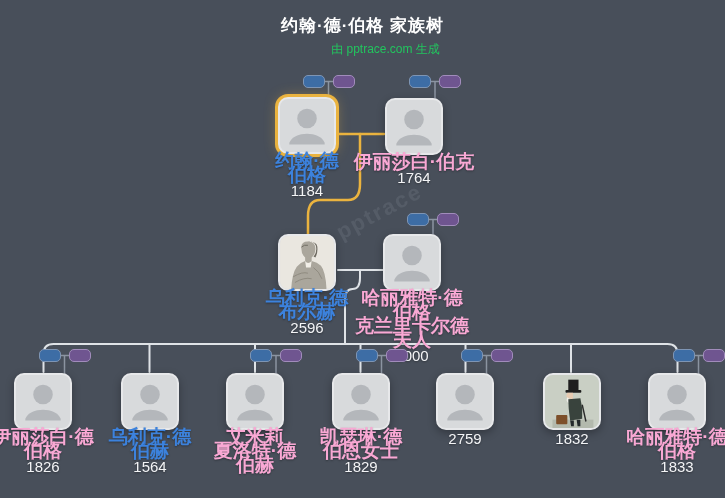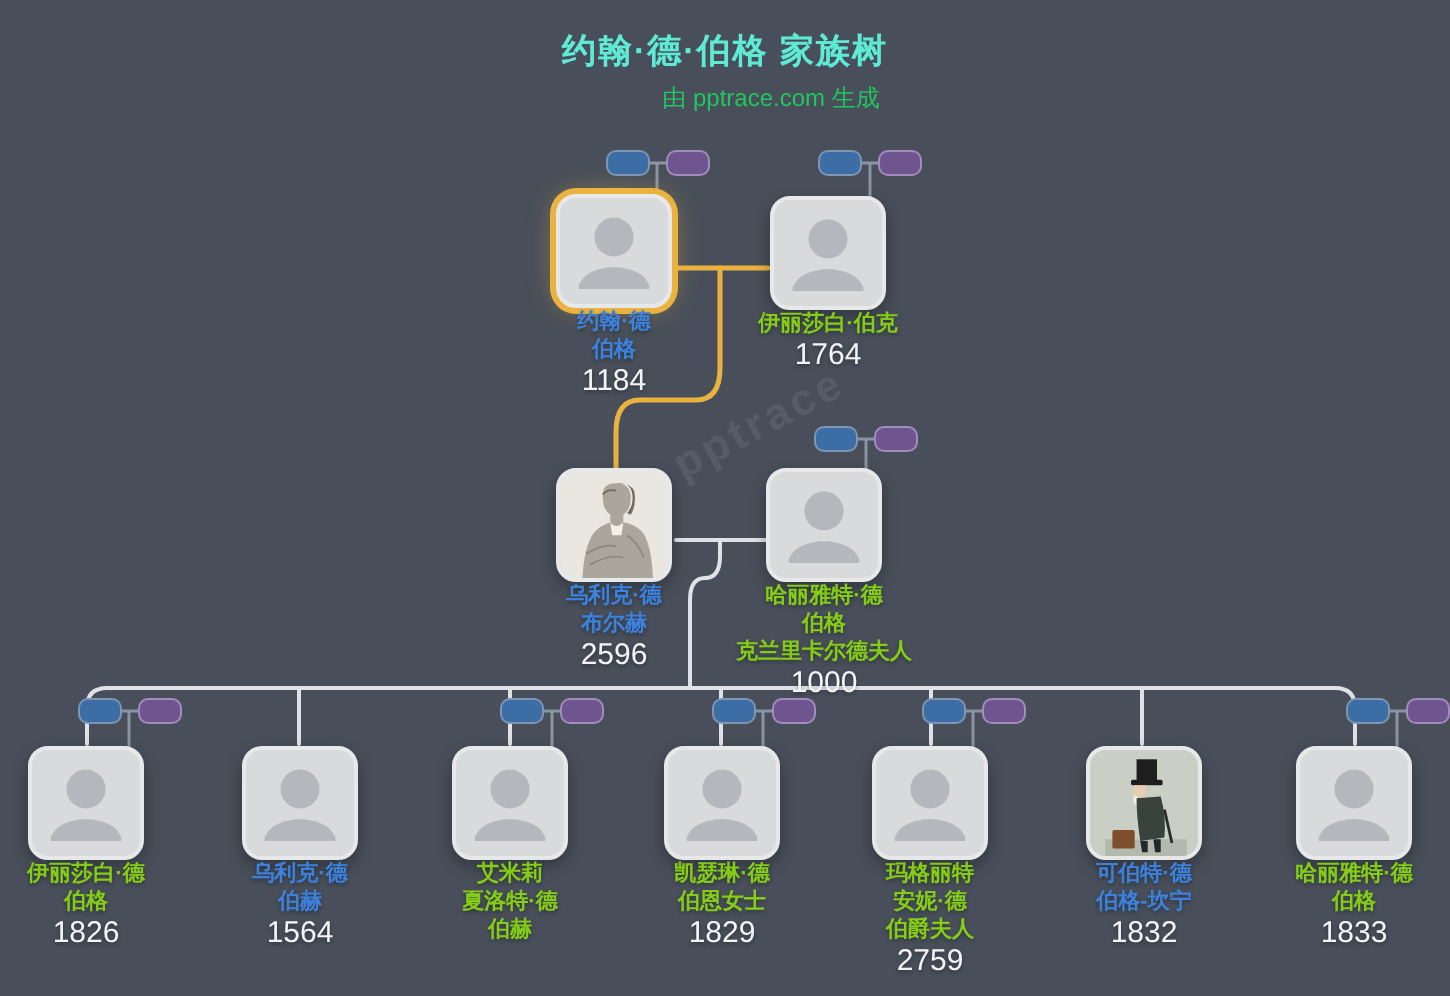--- a/index.html
+++ b/index.html
@@ -3,21 +3,21 @@
 <meta charset="utf-8">
 <style>
   html,body { margin:0; padding:0; background:#30353d; }
   #stage {
     position:relative; width:725px; height:498px;
     background:#484f5a; overflow:hidden;
     font-family:"Liberation Sans","DejaVu Sans",sans-serif;
   }
   .title {
     position:absolute; top:14px; left:0; width:725px; text-align:center;
-    color:#5eead4; font-size:17px; font-weight:bold; letter-spacing:1px; z-index:2;
+    color:#ffffff; font-size:17px; font-weight:bold; letter-spacing:1px; z-index:2;
   }
   .subtitle {
     position:absolute; top:41px; left:0; width:725px; text-align:center;
     color:#22c55e; font-size:12px; z-index:2;padding-left:23px;
   }
   .watermark {
     position:absolute; left:330px; top:188px; width:140px;
     color:rgba(225,230,240,0.09); font-size:22px; font-weight:bold;
     transform:rotate(-28deg); z-index:0; letter-spacing:2px;
   }
@@ -29,25 +29,25 @@
     box-shadow:0 3px 8px rgba(0,0,0,0.30);
   }
   .person.highlight .pbox {
     box-shadow:0 0 0 3px #eab33f, 0 0 14px rgba(234,179,63,0.45);
   }
   .plabel {
     position:absolute; top:57px; left:50%; transform:translateX(-50%);
     width:132px; text-align:center; z-index:3;
   }
   .pname {
-    font-weight:bold; font-size:11px; line-height:14px; white-space:pre-line;
+    font-weight:bold; font-size:19px; line-height:14px; white-space:pre-line;
     text-shadow:0 1px 2px rgba(0,0,0,0.35);
   }
   .male   { color:#3c82dd; }
-  .female { color:#84cc16; }
+  .female { color:#f9a8d4; }
   .pyear  { font-size:15px; line-height:17px; color:#f3f4f6; font-weight:500;
             text-shadow:0 1px 2px rgba(0,0,0,0.35); }
   .tag {
     position:absolute; width:22px; height:13px; border-radius:5px;
     box-sizing:border-box; z-index:3; cursor:pointer;
   }
   .tag.blue   { background:#3d6da5; border:1.5px solid #7e95b4; }
   .tag.purple { background:#6f5590; border:1.5px solid #a18cbb; }
 </style>
 </head>
@@ -206,45 +206,40 @@
   </div>
 
   <div class="person" style="left:436px;top:373px">
     <div class="pbox">
       <svg width="54" height="53" viewBox="0 0 58 57">
         <circle cx="29" cy="21" r="10.5" fill="#b4b7bb"></circle>
         <path d="M10 47 C15 34 43 34 48 47 L48 49 L10 49 Z" fill="#b4b7bb"></path>
       </svg>
     </div>
     <div class="plabel">
-      <div class="pname female">玛格丽特
-安妮·德
-伯爵夫人</div>
       <div class="pyear">2759</div>
     </div>
   </div>
 
   <div class="person" style="left:543px;top:373px">
     <div class="pbox">
       <svg width="54" height="53" viewBox="0 0 58 57">
         <rect x="0" y="0" width="58" height="57" fill="#c9cfc4"></rect>
         <rect x="8" y="48" width="44" height="9" fill="#b3b9ad"></rect>
         <rect x="25" y="5" width="11" height="12" fill="#1e1e1e"></rect>
         <rect x="22" y="16" width="17" height="3" rx="1" fill="#1e1e1e"></rect>
         <path d="M24 19 Q22 22 24 25 L30 26 L30 19 Z" fill="#e7cbb2"></path>
         <path d="M24 24 Q22 28 25 30 L29 28 Z" fill="#f0efe9"></path>
         <path d="M25 26 L38 25 Q41 36 40 47 L27 49 Q25 36 25 26 Z" fill="#39433d"></path>
         <path d="M27 49 L31 49 L31 55 L28 55 Z M34 48 L38 48 L38 55 L35 55 Z" fill="#23282a"></path>
         <rect x="12" y="43" width="12" height="10" rx="1" fill="#7d4f2a"></rect>
         <path d="M40 32 L44 50" stroke="#2a2a2a" stroke-width="1.5"></path>
       </svg>
     </div>
     <div class="plabel">
-      <div class="pname male">可伯特·德
-伯格-坎宁</div>
       <div class="pyear">1832</div>
     </div>
   </div>
 
   <div class="person" style="left:648px;top:373px">
     <div class="pbox">
       <svg width="54" height="53" viewBox="0 0 58 57">
         <circle cx="29" cy="21" r="10.5" fill="#b4b7bb"></circle>
         <path d="M10 47 C15 34 43 34 48 47 L48 49 L10 49 Z" fill="#b4b7bb"></path>
       </svg>

